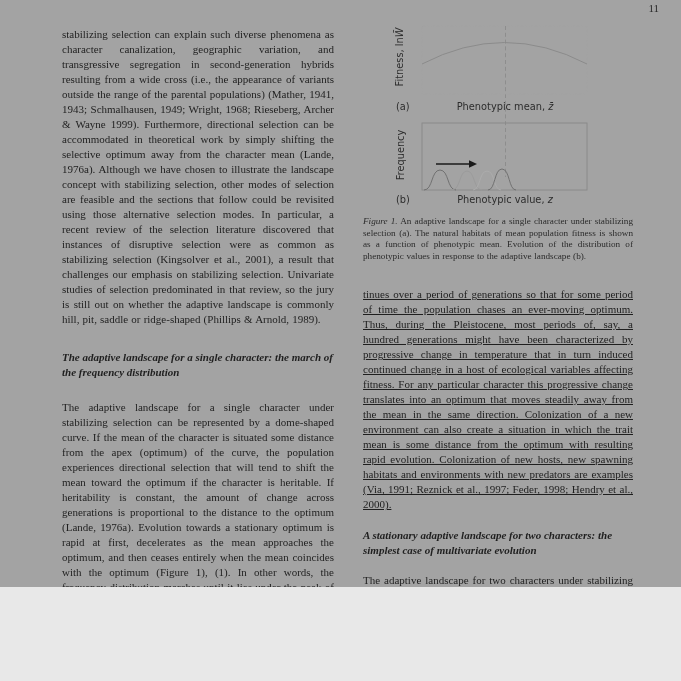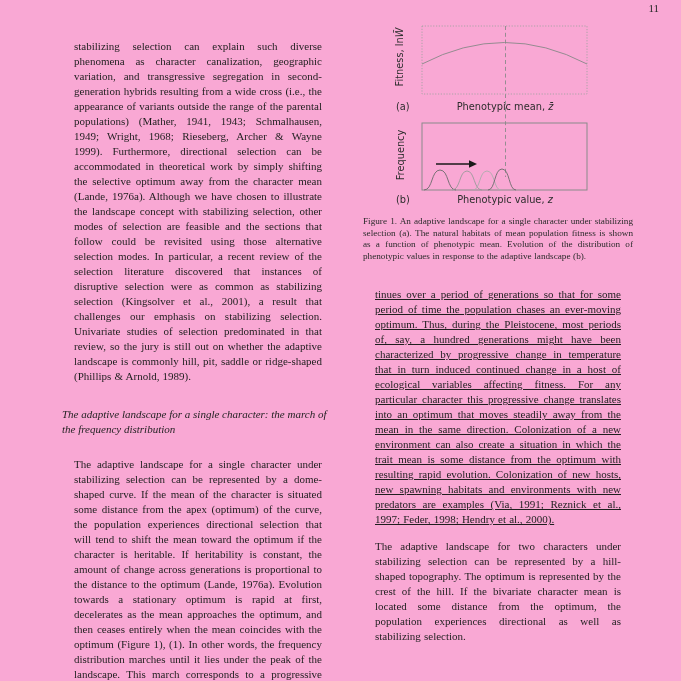--- a/index.html
+++ b/index.html
@@ -1,68 +1,68 @@
 <!DOCTYPE html>
 <html><head>
 <meta charset="utf-8">
 <style>
   html,body{margin:0;padding:0;background:#e8e8e8;}
   .page{
     position:relative;
-    width:681px;height:681px;
-    background:#f9a8d4;
+    width:681px;height:587px;
+    background:#a3a3a3;
     overflow:hidden;
     font-family:"Liberation Serif", serif;
     color:#1f1f1f;
   }
   .page-number{
     position:absolute;top:2px;right:22px;
     font:11px "Liberation Serif", serif;
     color:#2a2a2a;
   }
   .columns{
     position:absolute;top:20px;left:62px;
     display:flex;gap:29px;
   }
   .col{box-sizing:border-box;}
   .col-left{width:272px;padding-top:7px;}
   .col-right{width:270px;}
   .body-text{
-    margin:12px;
+    margin:0;
     font-size:11px;
     line-height:15px;
     text-align:justify;
     word-spacing:0.4px;
     color:#1f1f1f;
   }
   .section-heading{
     font-size:11px;
     line-height:15px;
-    font-weight:normal;
+    font-weight:bold;
     font-style:italic;
     margin:23px 0 20px 0;
     color:#1f1f1f;
   }
   .col-right .section-heading{margin:16px 0 15px 0;}
   .figure{margin:0;padding:0;}
   .figure svg{display:block;}
   .fig-label{
     font-family:"DejaVu Sans","Liberation Sans",sans-serif;
     font-size:9.8px;
     fill:#2d2d2d;
   }
   .caption{
     margin:10px 0 0 0;
     font-size:9.2px;
     line-height:11.6px;
     text-align:justify;
     word-spacing:0.3px;
     color:#2b2b2b;
   }
-  .caption-lead{}
+  .caption-lead{font-style:italic;}
   .rc-para1{margin-top:25px;text-decoration:underline;}
 </style>
 </head>
 <body>
 
 <div class="page">
 
   <div class="page-number">11</div>
 
   <div class="columns">
@@ -104,17 +104,18 @@
             <text class="fig-label" x="41" y="135" text-anchor="middle" transform="rotate(-90 41 135)">Frequency</text>
             <text class="fig-label" x="33" y="183">(b)</text>
             <text class="fig-label" x="142" y="183" text-anchor="middle"><tspan>Phenotypic value,&nbsp;</tspan><tspan font-style="italic">z</tspan></text>
           </g>
         </svg>
 
         <figcaption class="caption"><span class="caption-lead">Figure 1.</span> <span>An adaptive landscape for a single character under stabilizing selection (a). The natural habitats of mean population fitness is shown as a function of phenotypic mean. Evolution of the distribution of phenotypic values in response to the adaptive landscape (b).</span></figcaption>
       </figure>
 
       <p class="body-text rc-para1">tinues over a period of generations so that for some period of time the population chases an ever-moving optimum. Thus, during the Pleistocene, most periods of, say, a hundred generations might have been characterized by progressive change in temperature that in turn induced continued change in a host of ecological variables affecting fitness. For any particular character this progressive change translates into an optimum that moves steadily away from the mean in the same direction. Colonization of a new environment can also create a situation in which the trait mean is some distance from the optimum with resulting rapid evolution. Colonization of new hosts, new spawning habitats and environments with new predators are examples (Via, 1991; Reznick et al., 1997; Feder, 1998; Hendry et al., 2000).</p>
+      <h3 class="section-heading">A stationary adaptive landscape for two characters: the simplest case of multivariate evolution</h3>
       <p class="body-text">The adaptive landscape for two characters under stabilizing selection can be represented by a hill-shaped topography. The optimum is represented by the crest of the hill. If the bivariate character mean is located some distance from the optimum, the population experiences directional as well as stabilizing selection.</p>
     </div>
 
   </div>
 </div>
 
 </body></html>

